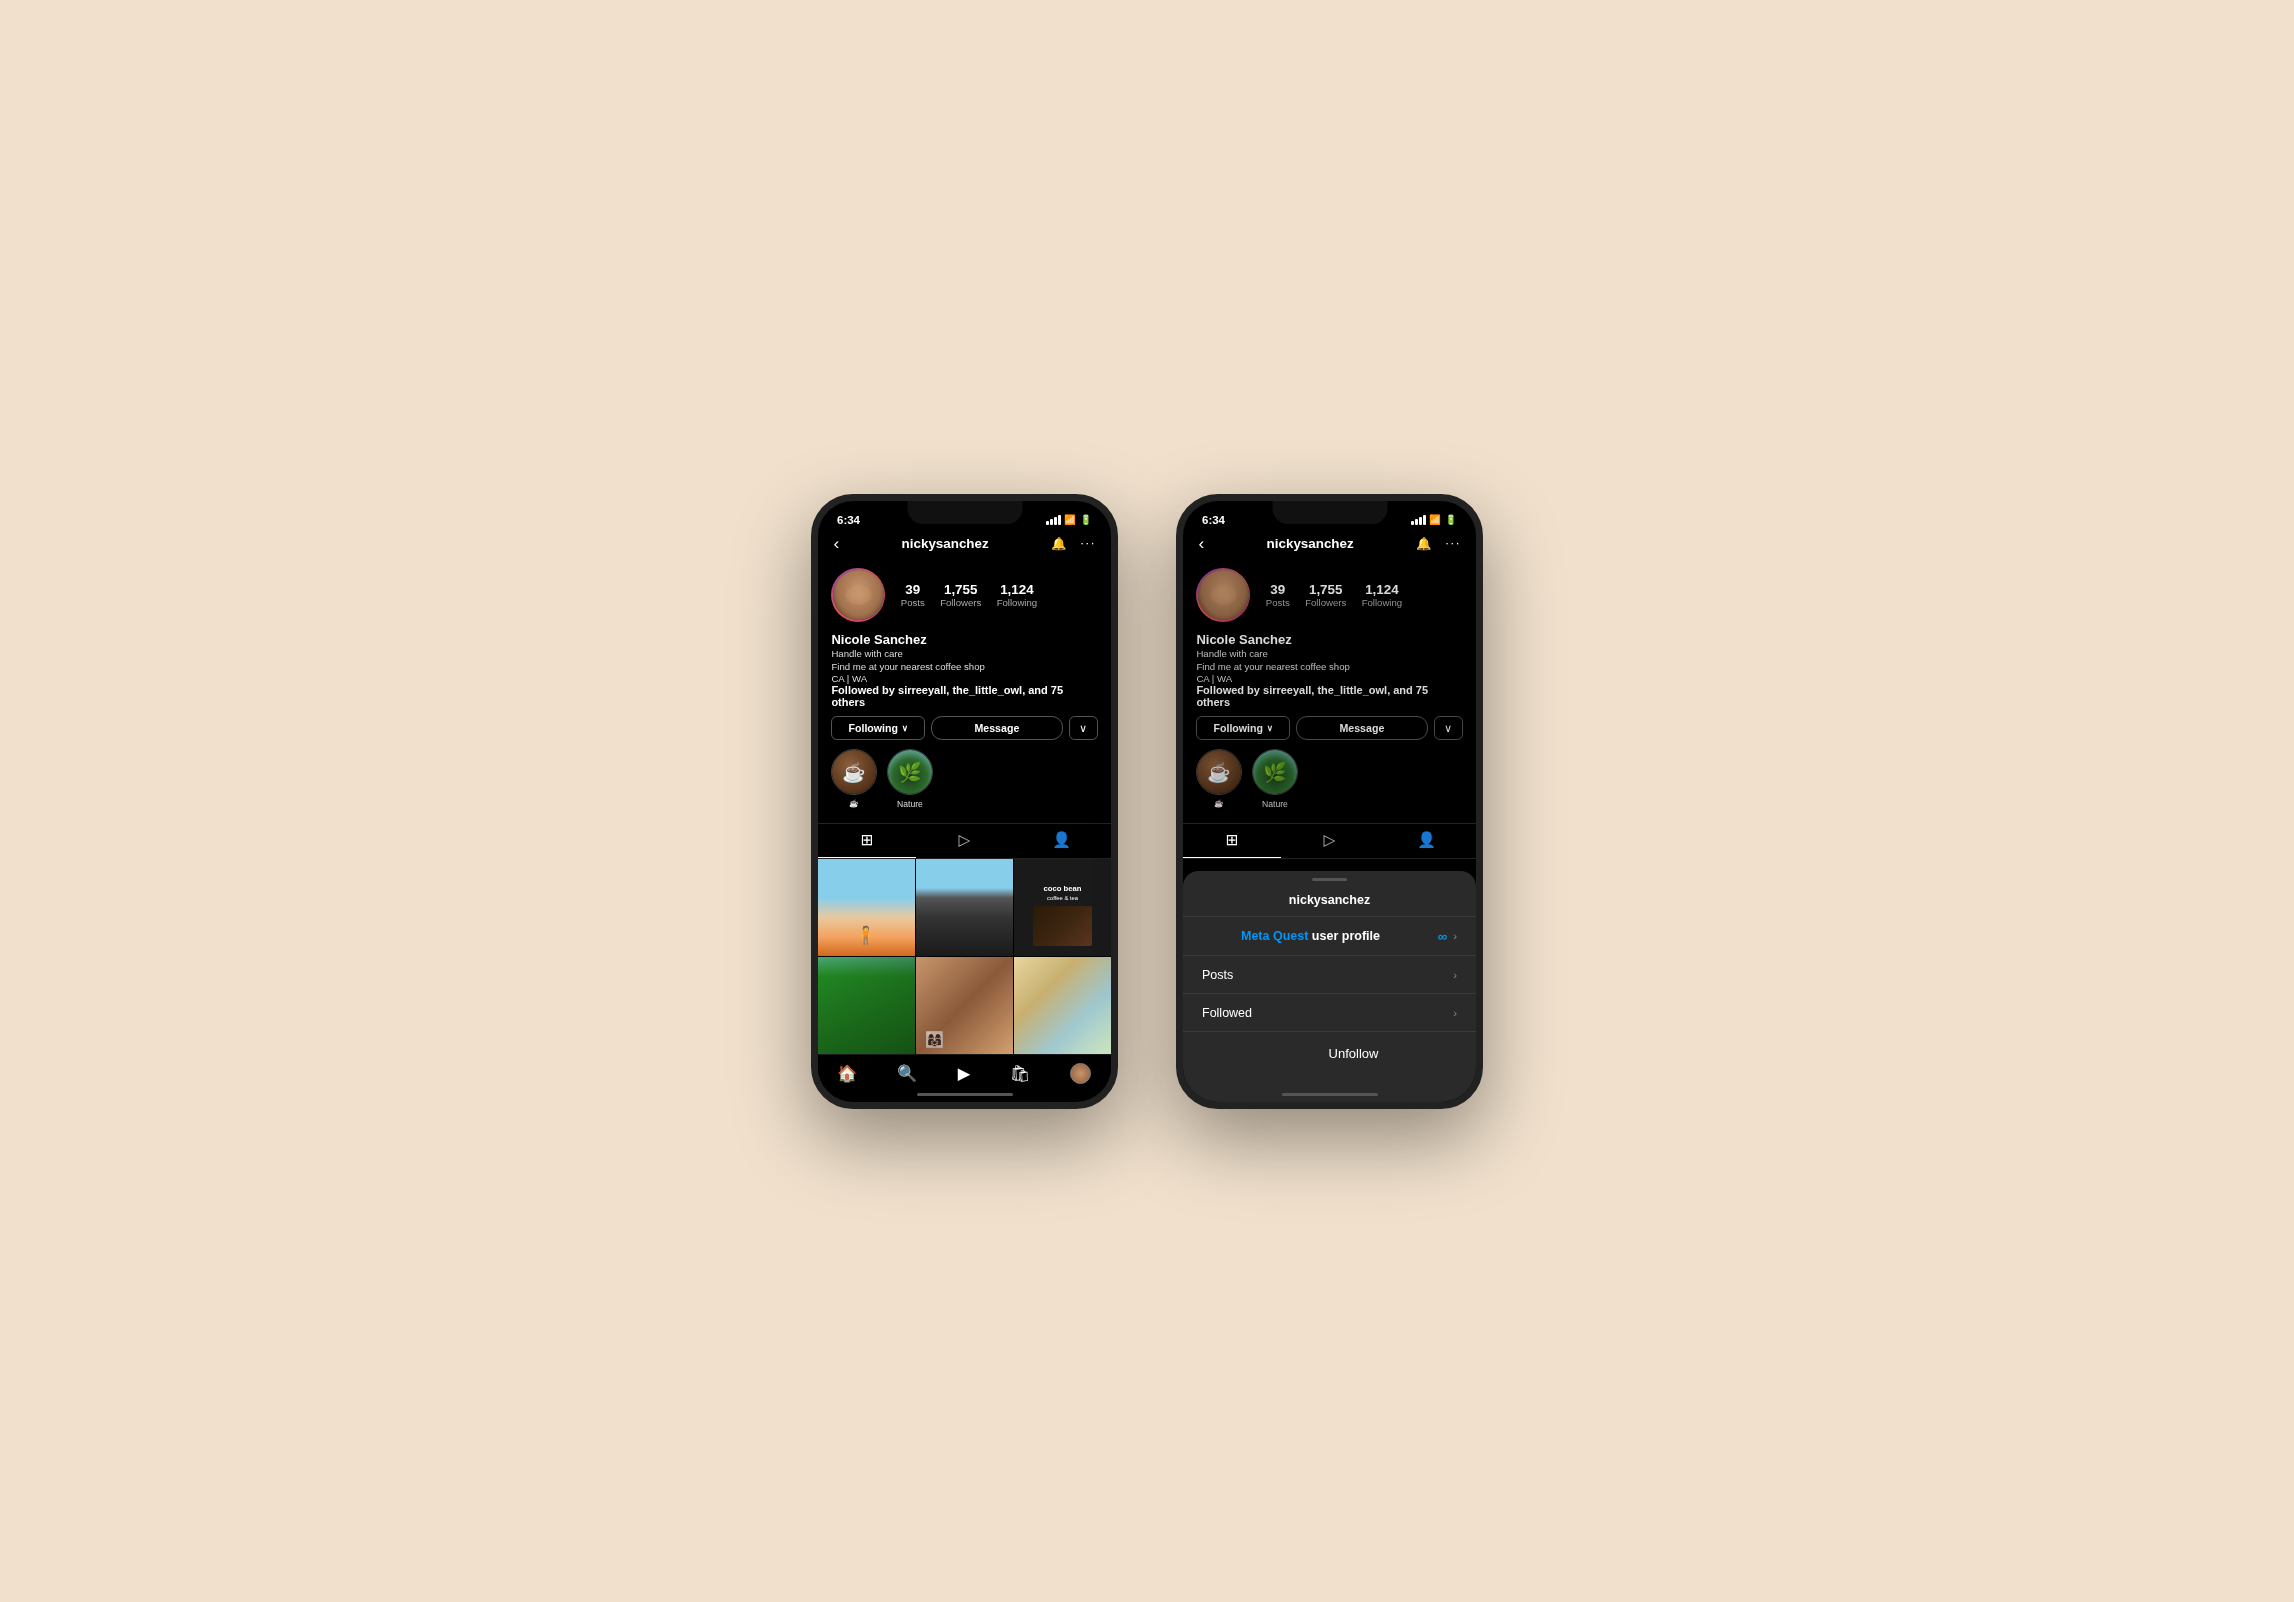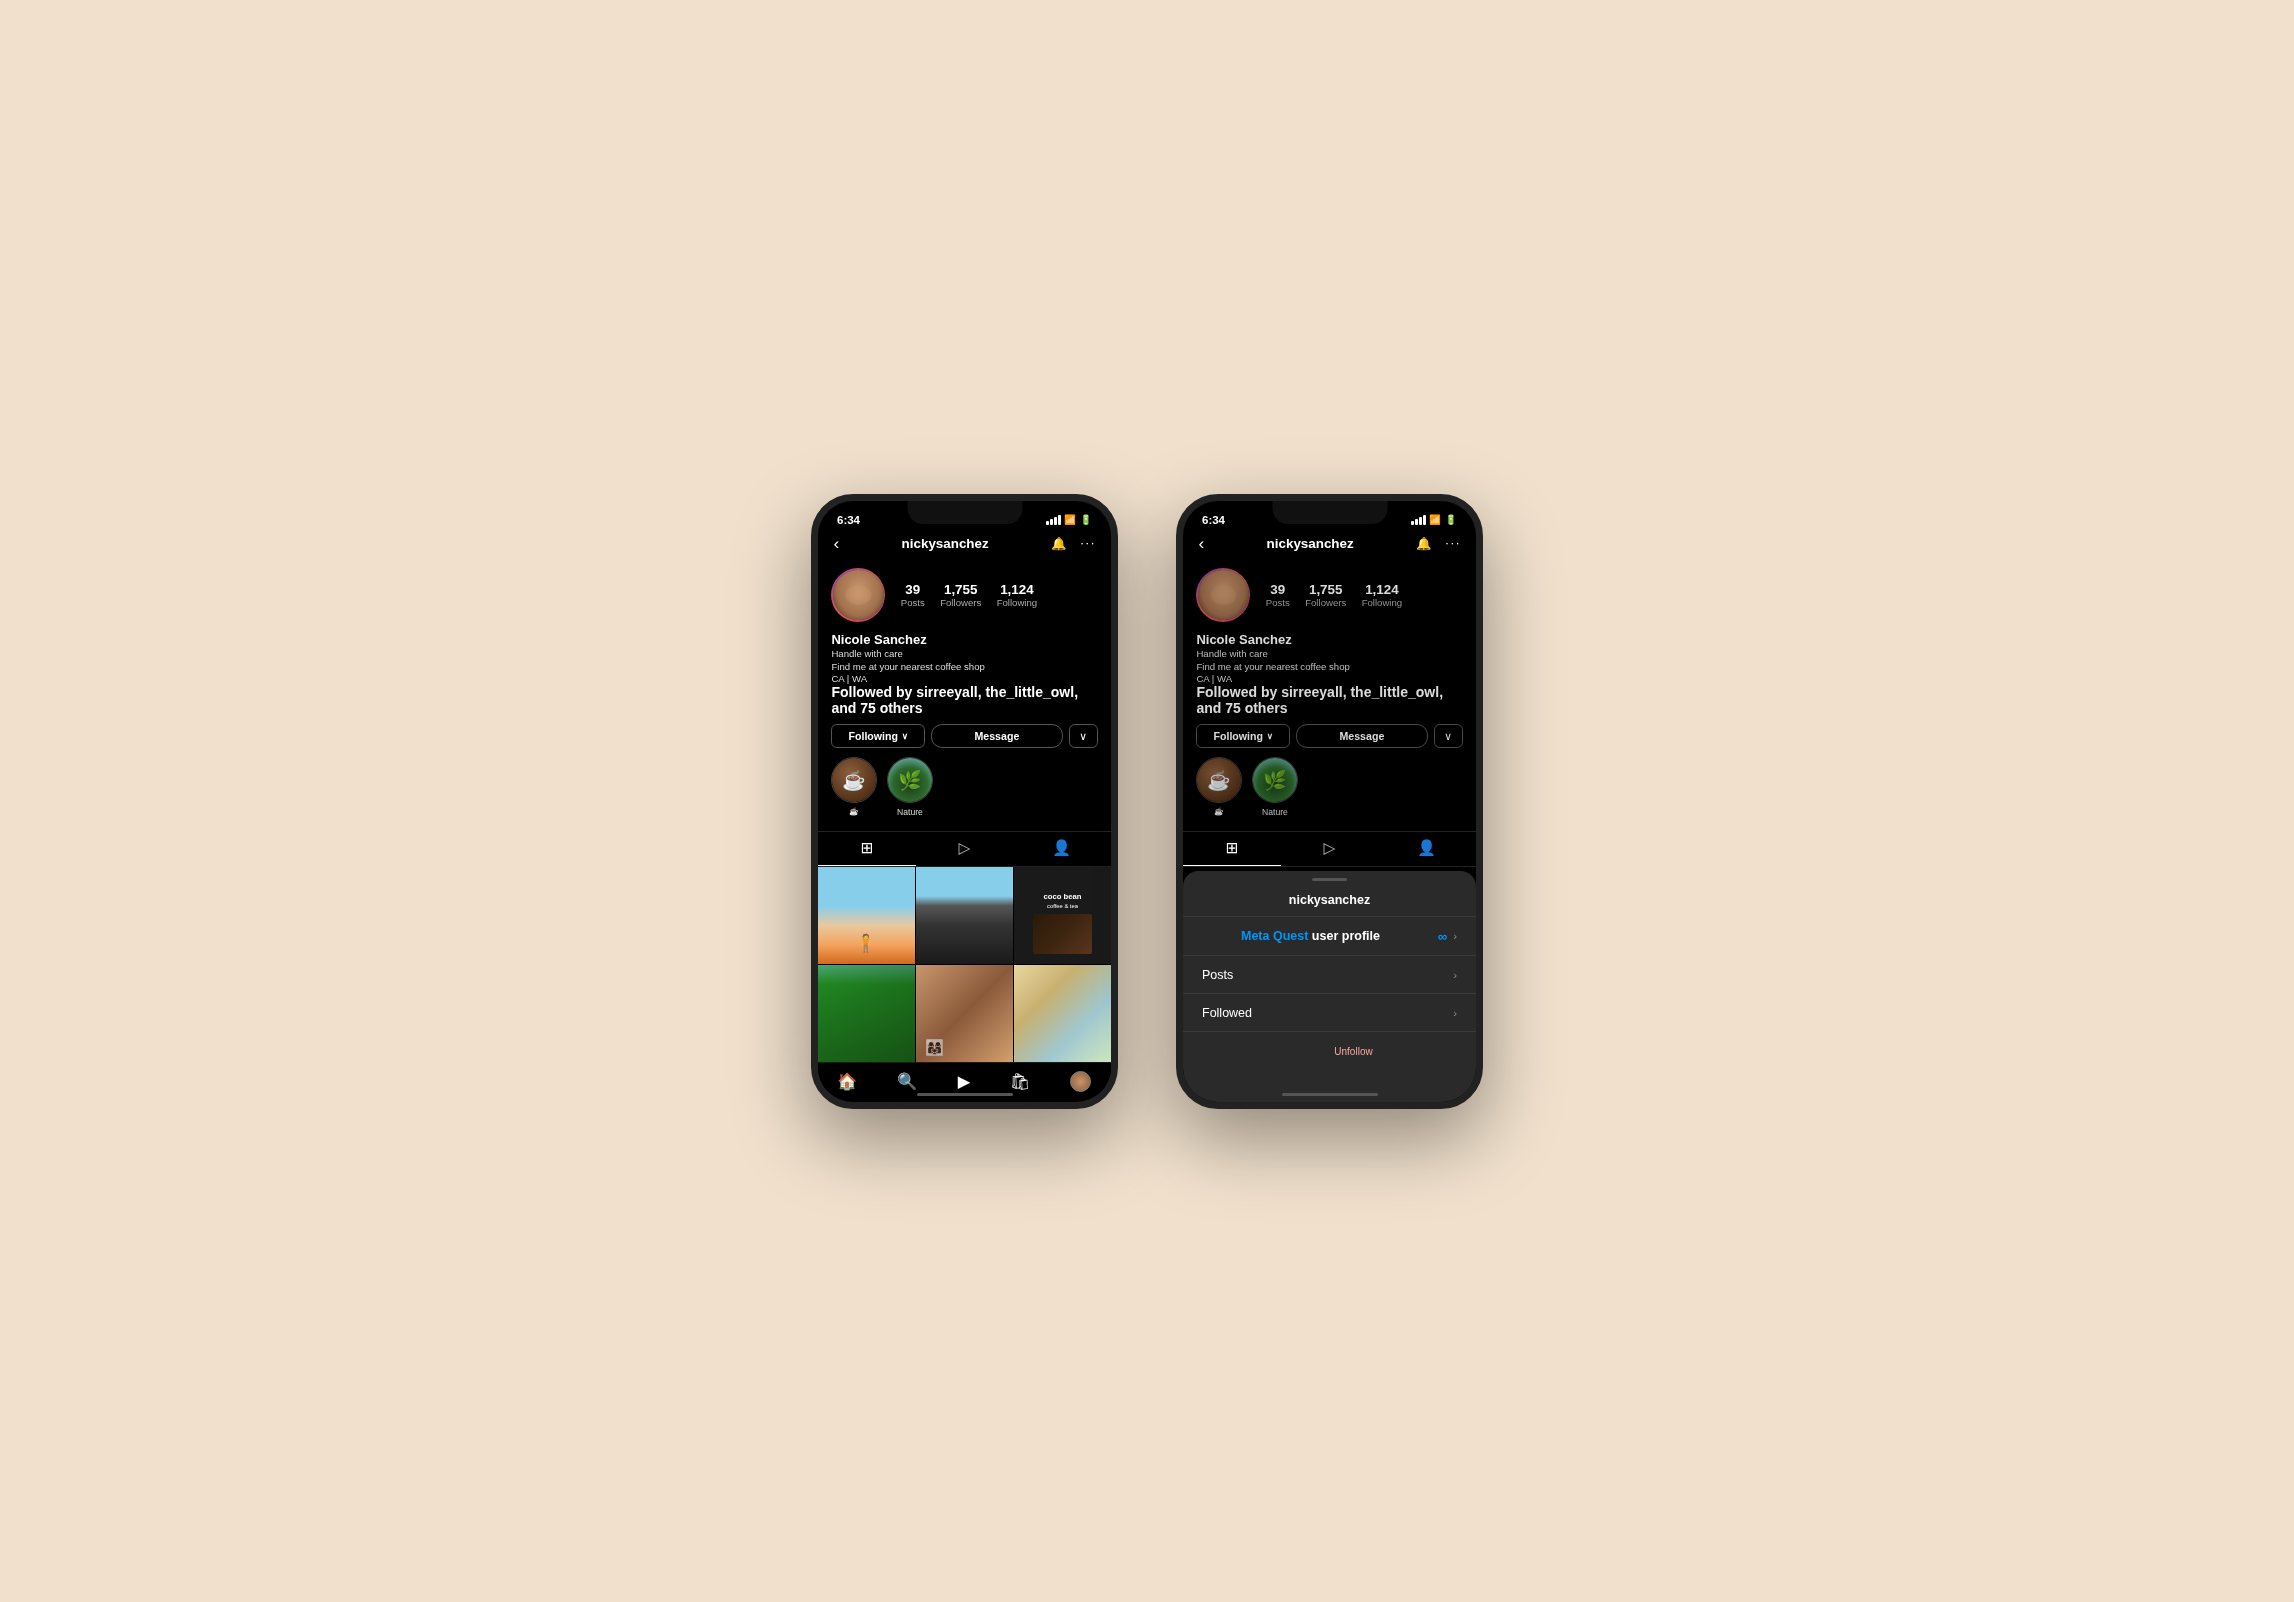--- a/index.html
+++ b/index.html
@@ -89,21 +89,21 @@
     }
     .stat-number { font-size: 13.4px; font-weight: 700; }
     .stat-label { font-size: 9.6px; color: #aaa; }
     .bio-section {
       color: #fff;
       margin-bottom: 7.7px;
     }
     .bio-name { font-size: 13px; font-weight: 700; }
     .bio-text { font-size: 9.6px; line-height: 1.4; color: #ddd; }
     .bio-location { font-size: 9.6px; color: #ddd; }
-    .bio-followed { font-size: 14px; color: #aaa; }
+    .bio-followed { font-size: 11px; color: #aaa; }
     .bio-followed span { font-weight: 600; color: #fff; }
     
     .action-buttons {
       display: flex;
       gap: 5.8px;
       margin-bottom: 9.6px;
     }
     .btn-following {
       flex: 1;
       background: transparent;
@@ -252,21 +252,21 @@
     .modal-item-label.meta { color: #0095f6; font-weight: 600; padding-left: 39px; }
     .modal-item-label.meta span { color: #fff; font-weight: 600; }
     .modal-item-chevron { color: #888; font-size: 11.5px; }
     .modal-unfollow {
       display: flex;
       justify-content: center;
       align-items: center;
       padding: 13.4px;
       cursor: pointer;
     }
-    .modal-unfollow-label { color: #fca5a5; font-size: 10px; margin-left: 48px; }
+    .modal-unfollow-label { color: #ffffff; font-size: 13px; margin-left: 48px; }
 
     
     .phone-btn-l {
       position: absolute;
       left: -9.6px;
       top: 96px;
       width: 3.8px;
       height: 29px;
       background: #333;
       border-radius: 1.9px 0 0 1.9px;

